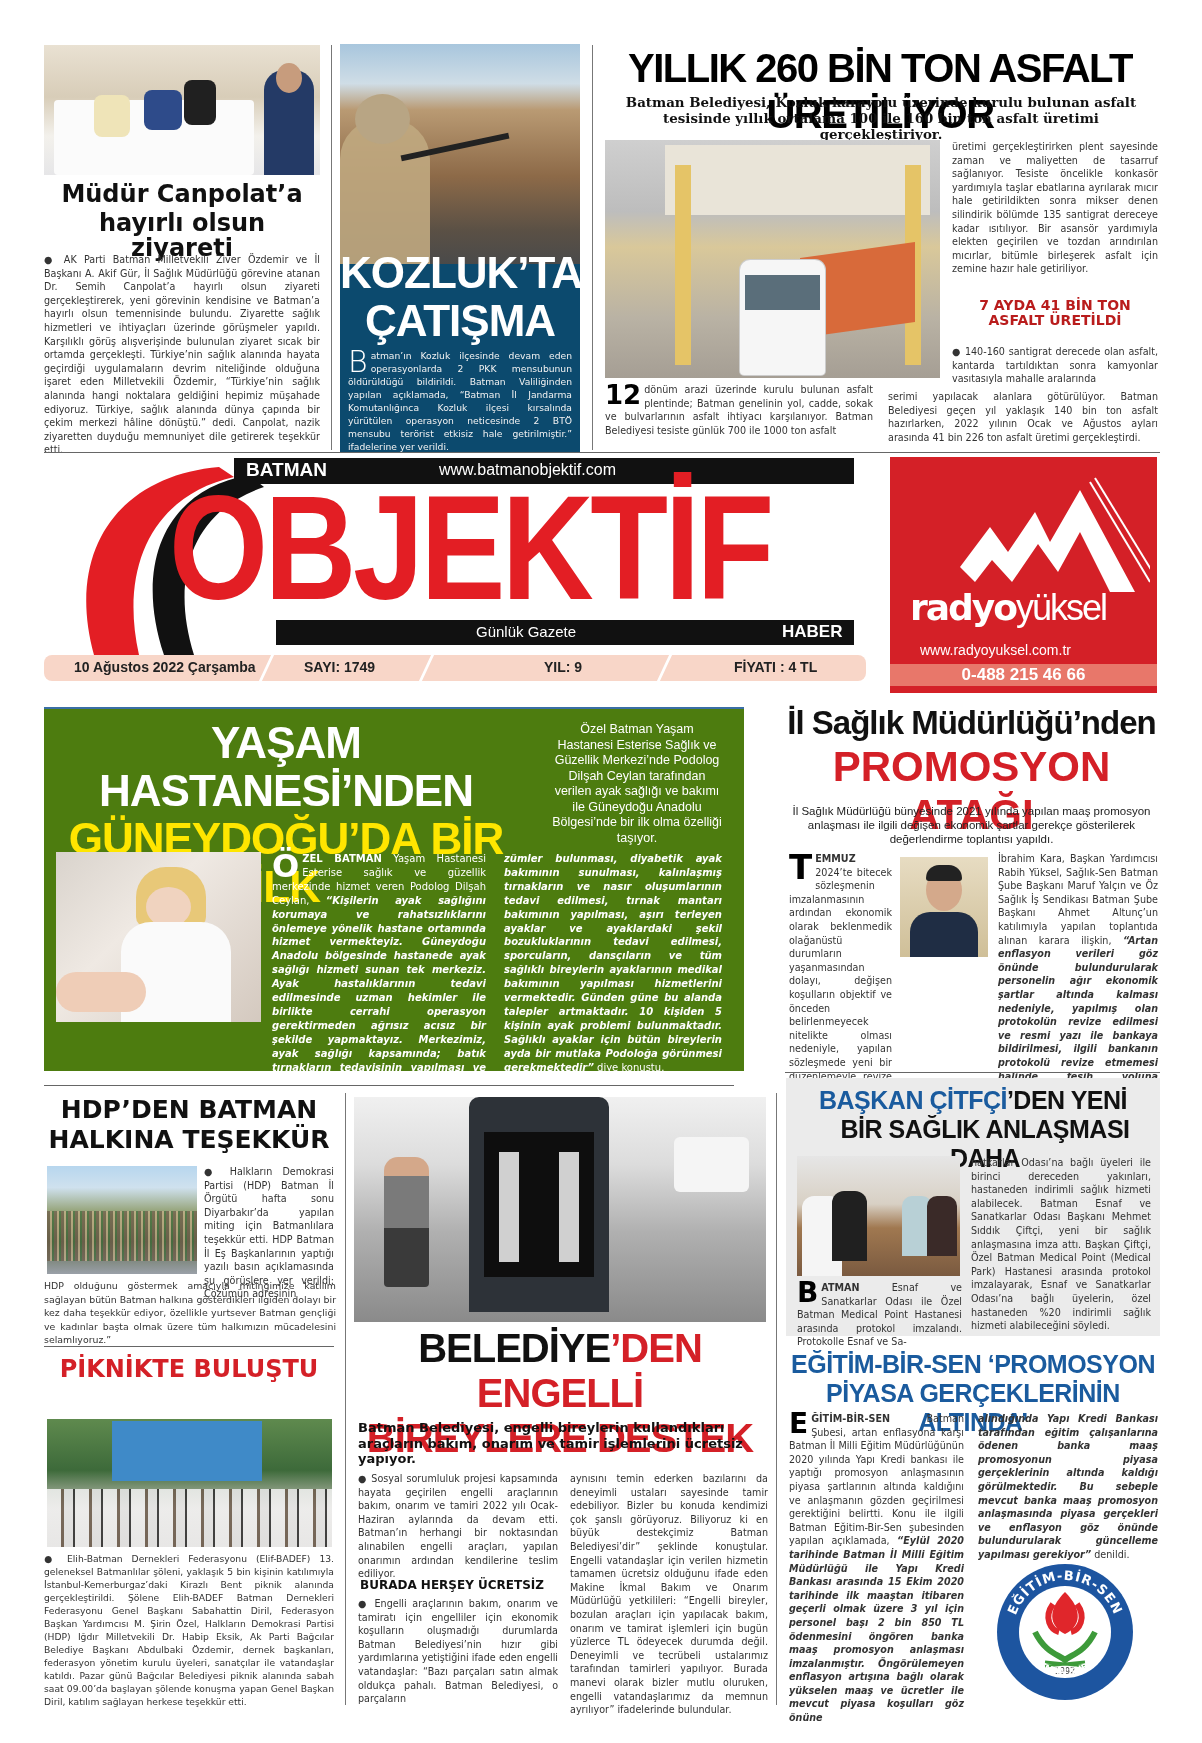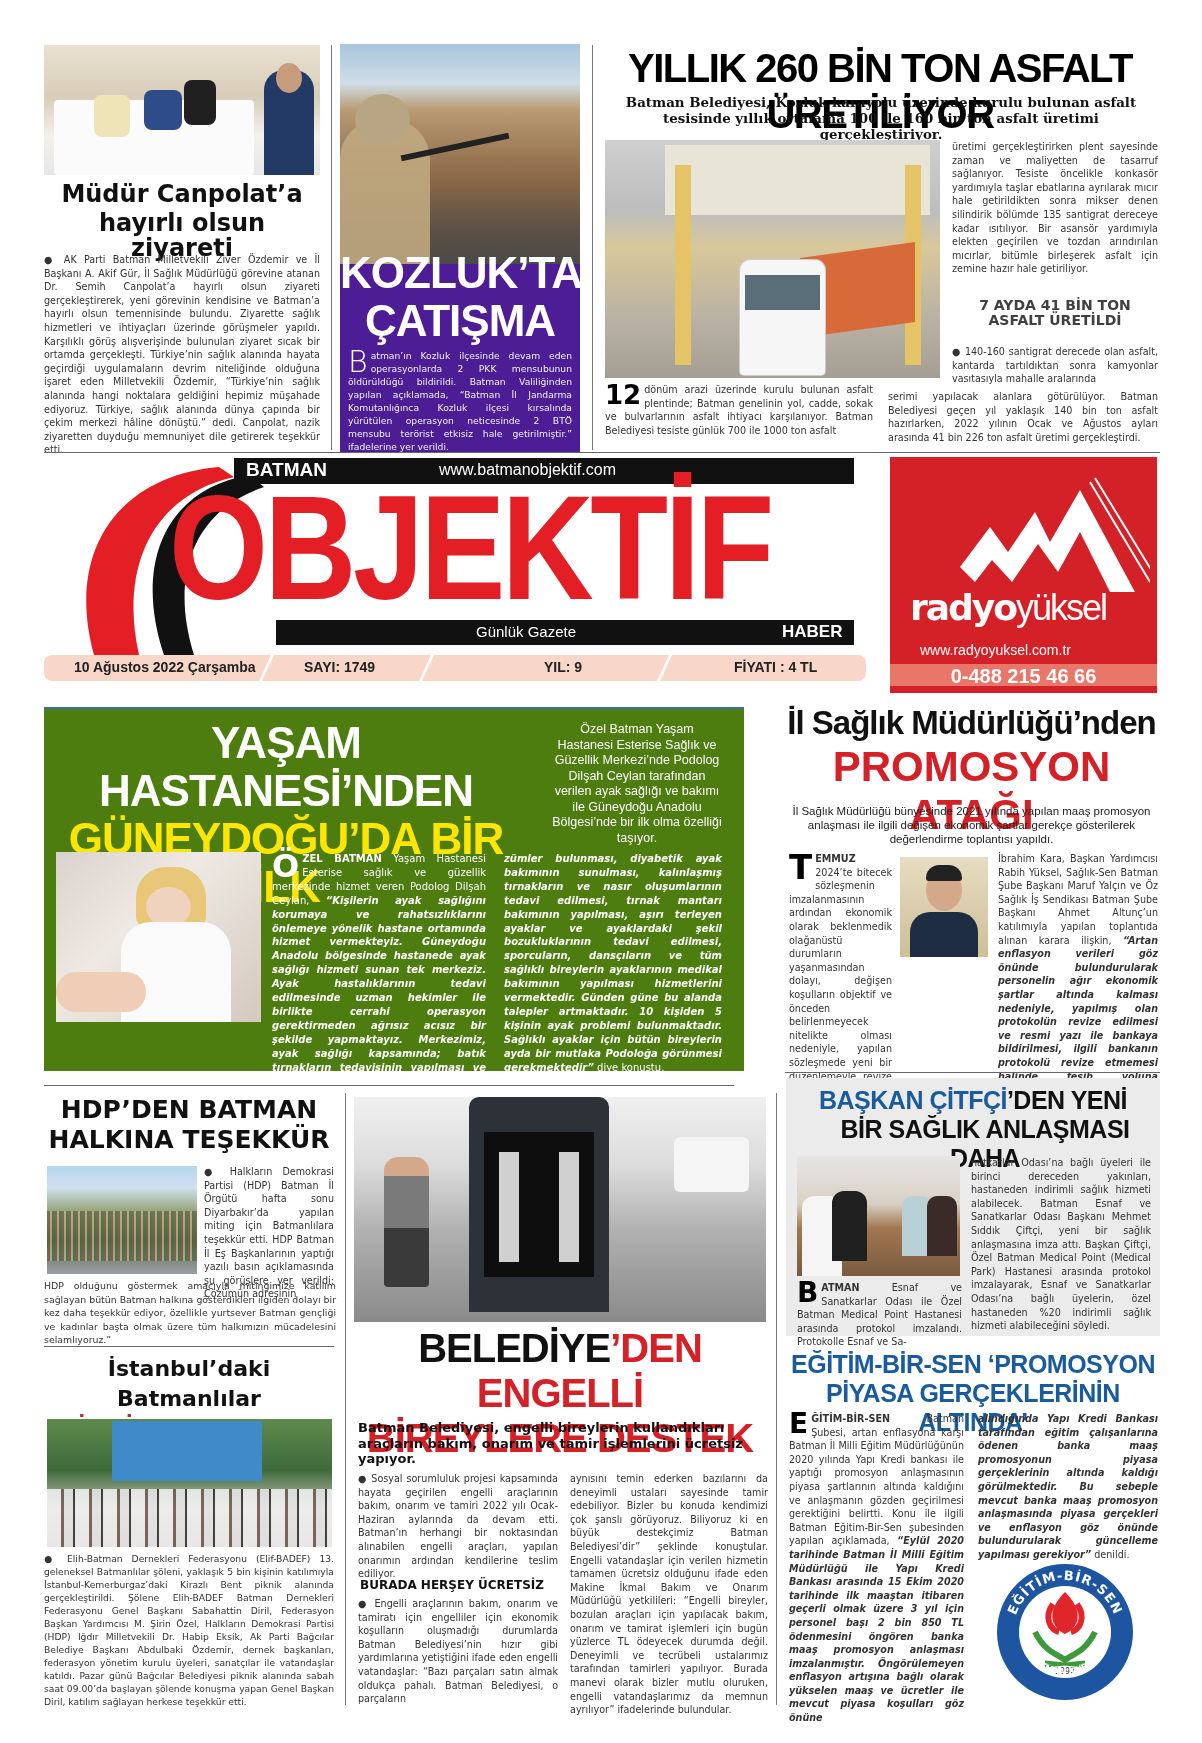--- a/index.html
+++ b/index.html
@@ -29,21 +29,21 @@
   <div class="abs" style="left:50px;top:50px;width:36px;height:42px;background:#efe4b8;border-radius:8px;"></div>
 </div>
 <div class="head" style="left:44px;top:182px;width:276px;font-size:24px;color:#111;">
   <div>Müdür Canpolat’a</div>
   <div style="margin-top:4px;">hayırlı olsun ziyareti</div>
 </div>
 <div class="txt sm bullet" style="left:44px;top:253px;width:276px;">AK Parti Batman Milletvekili Ziver Özdemir ve İl Başkanı A. Akif Gür, İl Sağlık Müdürlüğü görevine atanan Dr. Semih Canpolat’a hayırlı olsun ziyareti gerçekleştirerek, yeni görevinin kendisine ve Batman’a hayırlı olsun temennisinde bulundu. Ziyarette sağlık hizmetleri ve ihtiyaçları üzerinde görüşmeler yapıldı. Karşılıklı görüş alışverişinde bulunulan ziyaret sıcak bir ortamda gerçekleşti. Türkiye’nin sağlık alanında hayata geçirdiği uygulamaların devrim niteliğinde olduğuna işaret eden Milletvekili Özdemir, “Türkiye’nin sağlık alanında hangi noktalara geldiğini hepimiz müşahade ediyoruz. Türkiye, sağlık alanında dünya çapında bir çekim merkezi hâline dönüştü.” dedi. Canpolat, nazik ziyaretten duyduğu memnuniyet dile getirerek teşekkür etti.</div>
 
 <div class="vline" style="left:331px;top:45px;height:405px;"></div>
 
-<div class="photo" style="left:340px;top:44px;width:240px;height:408px;background:#4c1d95;">
+<div class="photo" style="left:340px;top:44px;width:240px;height:408px;background:#0c4a6e;">
   <div class="abs" style="left:0;top:0;width:240px;height:220px;background:linear-gradient(180deg,#a8c6dd 0%,#cfdde6 18%,#b99a73 30%,#8d6a48 60%,#5a5045 85%,#4a4a4a 100%);"></div>
   <div class="abs" style="left:0;top:75px;width:90px;height:145px;background:#c0a880;border-radius:40px 40px 0 0;opacity:.9;"></div>
   <div class="abs" style="left:15px;top:50px;width:55px;height:50px;background:#b8a584;border-radius:50%;"></div>
   <div class="abs" style="left:60px;top:100px;width:110px;height:6px;background:#222;transform:rotate(-12deg);"></div>
   <div class="head cond" style="left:0;top:205px;width:240px;font-size:44px;color:#fff;line-height:48px;letter-spacing:-1px;">
     <div>KOZLUK’TA</div>
     <div>ÇATIŞMA</div>
   </div>
   <div class="txt sm" style="left:8px;top:305px;width:224px;color:#f2f2f2;font-size:9.2px;line-height:13px;">
     <span class="dropcap" style="color:#fff;font-weight:300;font-size:30px;line-height:24px;">B</span><span>atman’ın Kozluk ilçesinde devam eden operasyonlarda 2 PKK mensubunun öldürüldüğü bildirildi. Batman Valiliğinden yapılan açıklamada, “Batman İl Jandarma Komutanlığınca Kozluk ilçesi kırsalında yürütülen operasyon neticesinde 2 BTÖ mensubu terörist etkisiz hale getirilmiştir.” ifadelerine yer verildi.</span>
@@ -56,21 +56,21 @@
 <div class="head" style="left:605px;top:94px;width:552px;font-family:'DejaVu Serif',serif;font-size:13.4px;line-height:16px;color:#111;">Batman Belediyesi, Kozluk karayolu üzerinde kurulu bulunan asfalt tesisinde yıllık ortalama 100 ile 160 bin ton asfalt üretimi gerçekleştiriyor.</div>
 <div class="photo" style="left:605px;top:140px;width:335px;height:238px;background:linear-gradient(180deg,#cfcfcf 0%,#bdbdbd 30%,#d9c89a 45%,#b9b2a4 75%,#a59e94 100%);">
   <div class="abs" style="left:60px;top:5px;width:265px;height:70px;background:#e9e4d8;"></div>
   <div class="abs" style="left:70px;top:25px;width:16px;height:200px;background:#e5c467;"></div>
   <div class="abs" style="left:300px;top:25px;width:16px;height:200px;background:#e5c467;"></div>
   <div class="abs" style="left:195px;top:110px;width:115px;height:80px;background:#d86a3a;transform:skewY(-8deg);"></div>
   <div class="abs" style="left:135px;top:120px;width:85px;height:115px;background:#f6f6f6;border-radius:10px 10px 4px 4px;box-shadow:0 0 0 1px #ccc;"></div>
   <div class="abs" style="left:140px;top:135px;width:75px;height:35px;background:#5a6e7a;"></div>
 </div>
 <div class="txt sm" style="left:952px;top:140px;width:206px;">üretimi gerçekleştirirken plent sayesinde zaman ve maliyetten de tasarruf sağlanıyor. Tesiste öncelikle konkasör yardımıyla taşlar ebatlarına ayrılarak mıcır hale getirildikten sonra mikser denen silindirik bölümde 135 santigrat dereceye kadar ısıtılıyor. Bir asansör yardımıyla elekten geçirilen ve tozdan arındırılan mıcırlar, bitümle birleşerek asfalt için zemine hazır hale getiriliyor.</div>
-<div class="head" style="left:952px;top:298px;width:206px;font-size:14px;color:#404040;">
+<div class="head" style="left:952px;top:298px;width:206px;font-size:14px;color:#b91c1c;">
   <div>7 AYDA 41 BİN TON</div>
   <div>ASFALT ÜRETİLDİ</div>
 </div>
 <div class="txt sm bullet" style="left:952px;top:345px;width:206px;">140-160 santigrat derecede olan asfalt, kantarda tartıldıktan sonra kamyonlar vasıtasıyla mahalle aralarında</div>
 <div class="txt sm" style="left:605px;top:383px;width:268px;">
   <span class="dropcap" style="color:#000;font-size:26px;line-height:22px;">12</span><span>dönüm arazi üzerinde kurulu bulunan asfalt plentinde; Batman genelinin yol, cadde, sokak ve bulvarlarının asfalt ihtiyacı karşılanıyor. Batman Belediyesi tesiste günlük 700 ile 1000 ton asfalt</span>
 </div>
 <div class="txt sm" style="left:888px;top:390px;width:270px;">serimi yapılacak alanlara götürülüyor. Batman Belediyesi geçen yıl yaklaşık 140 bin ton asfalt hazırlarken, 2022 yılının Ocak ve Ağustos ayları arasında 41 bin 226 ton asfalt üretimi gerçekleştirdi.</div>
 
 <div class="hline" style="left:44px;top:452px;width:1116px;background:#666;"></div>
@@ -102,21 +102,21 @@
   <svg class="abs" style="left:60px;top:15px;" width="200" height="125" viewBox="0 0 200 125">
     <path d="M10 95 L40 55 L58 80 L85 40 L100 70 L130 18 L185 120 L160 120 L130 60 L108 100 L88 72 L62 110 L42 88 L25 110 Z" fill="#fff"></path>
     <path d="M140 10 L200 110" stroke="#fff" stroke-width="2"></path>
     <path d="M145 6 L205 104" stroke="#fff" stroke-width="2"></path>
   </svg>
   <div class="abs" style="left:20px;top:130px;font-size:36px;color:#fff;letter-spacing:-2px;">
     <span style="font-weight:900;">radyo</span><span style="font-weight:300;font-family:'Liberation Sans',sans-serif;">yüksel</span>
   </div>
   <div class="abs cond" style="left:30px;top:185px;font-size:14px;color:#fff;">www.radyoyuksel.com.tr</div>
   <div class="abs" style="left:0;top:207px;width:267px;height:22px;background:#e8776a;"></div>
-  <div class="abs cond" style="left:0;top:208px;width:267px;text-align:center;font-size:20px;font-weight:bold;color:#fff;">0-488 215 46 66</div>
+  <div class="abs cond" style="left:0;top:208px;width:267px;text-align:center;font-size:17px;font-weight:bold;color:#fff;">0-488 215 46 66</div>
 </div>
 
 <div class="abs" style="left:44px;top:707px;width:700px;height:362px;background:#4d7c0f;border-top:2px solid #3a6fa6;">
   <div class="abs cond" style="left:12px;top:10px;width:460px;font-weight:900;line-height:48px;text-align:center;">
     <div style="color:#fff;font-size:44px;letter-spacing:-1px;">YAŞAM HASTANESİ’NDEN</div>
     <div style="color:#ffe600;font-size:44px;letter-spacing:-1px;">GÜNEYDOĞU’DA BİR İLK</div>
   </div>
   <div class="abs cond" style="left:508px;top:13px;width:170px;font-size:12.5px;line-height:15.5px;color:#fff;text-align:center;">Özel Batman Yaşam Hastanesi Esterise Sağlık ve Güzellik Merkezi’nde Podolog Dilşah Ceylan tarafından verilen ayak sağlığı ve bakımı ile Güneydoğu Anadolu Bölgesi’nde bir ilk olma özelliği taşıyor.</div>
   <div class="photo" style="left:12px;top:143px;width:205px;height:170px;background:linear-gradient(135deg,#d9d3cc 0%,#efe9e3 40%,#d4c9bf 100%);">
     <div class="abs" style="left:80px;top:15px;width:70px;height:60px;background:#e8c878;border-radius:30px 30px 10px 10px;"></div>
@@ -158,21 +158,20 @@
 </div>
 <div class="photo" style="left:47px;top:1166px;width:150px;height:108px;background:linear-gradient(180deg,#b7d6ee 0%,#cfe1ee 20%,#8e9c6a 45%,#5e6a4a 70%,#9aa0a8 100%);">
   <div class="abs" style="left:0;top:45px;width:150px;height:50px;background:repeating-linear-gradient(90deg,#6d5a48 0 3px,#c8b08a 3px 5px,#3d6b3a 5px 7px);opacity:.7;"></div>
 </div>
 <div class="txt sm bullet" style="left:204px;top:1165px;width:130px;">Halkların Demokrasi Partisi (HDP) Batman İl Örgütü hafta sonu Diyarbakır’da yapılan miting için Batmanlılara teşekkür etti. HDP Batman İl Eş Başkanlarının yaptığı yazılı basın açıklamasında şu görüşlere yer verildi: Çözümün adresinin</div>
 <div class="txt sm" style="left:44px;top:1279px;width:292px;font-size:9.4px;">HDP olduğunu göstermek amacıyla mitingimize katılım sağlayan bütün Batman halkına gösterdikleri ilgiden dolayı bir kez daha teşekkür ediyor, özellikle yurtsever Batman gençliği ve kadınlar başta olmak üzere tüm halkımızın mücadelesini selamlıyoruz.”</div>
 
 <div class="hline" style="left:44px;top:1346px;width:290px;background:#666;"></div>
 
 <div class="head" style="left:44px;top:1354px;width:290px;line-height:30px;">
-  <div style="font-size:22px;color:#111;">İstanbul’daki Batmanlılar</div>
   <div style="font-size:24px;color:#d42027;">PİKNİKTE BULUŞTU</div>
 </div>
 <div class="photo" style="left:47px;top:1419px;width:285px;height:128px;background:linear-gradient(180deg,#5f8a4e 0%,#3d6a3a 40%,#c9c4bc 70%,#a8a29a 100%);">
   <div class="abs" style="left:65px;top:2px;width:150px;height:60px;background:#3f8ac8;"></div>
   <div class="abs" style="left:0;top:70px;width:285px;height:58px;background:repeating-linear-gradient(90deg,#f3f3f3 0 14px,#6b5a4a 14px 17px,#e8e8e8 17px 26px,#2e2e2e 26px 28px);opacity:.85;"></div>
 </div>
 <div class="txt sm bullet" style="left:44px;top:1552px;width:290px;font-size:9.2px;line-height:13px;">Elih-Batman Dernekleri Federasyonu (Elif-BADEF) 13. geleneksel Batmanlılar şöleni, yaklaşık 5 bin kişinin katılımıyla İstanbul-Kemerburgaz’daki Kirazlı Bent piknik alanında gerçekleştirildi. Şölene Elih-BADEF Batman Dernekleri Federasyonu Genel Başkanı Sabahattin Diril, Federasyon Başkan Yardımcısı M. Şirin Özel, Halkların Demokrasi Partisi (HDP) Iğdır Milletvekili Dr. Habip Eksik, Ak Parti Bağcılar Belediye Başkanı Abdulbaki Özdemir, dernek başkanları, federasyon yönetim kurulu üyeleri, sanatçılar ile vatandaşlar katıldı. Pazar günü Bağcılar Belediyesi piknik alanında sabah saat 09.00’da başlayan şölende konuşma yapan Genel Başkan Diril, katılım sağlayan herkese teşekkür etti.</div>
 
 <div class="vline" style="left:345px;top:1093px;height:612px;"></div>
 

